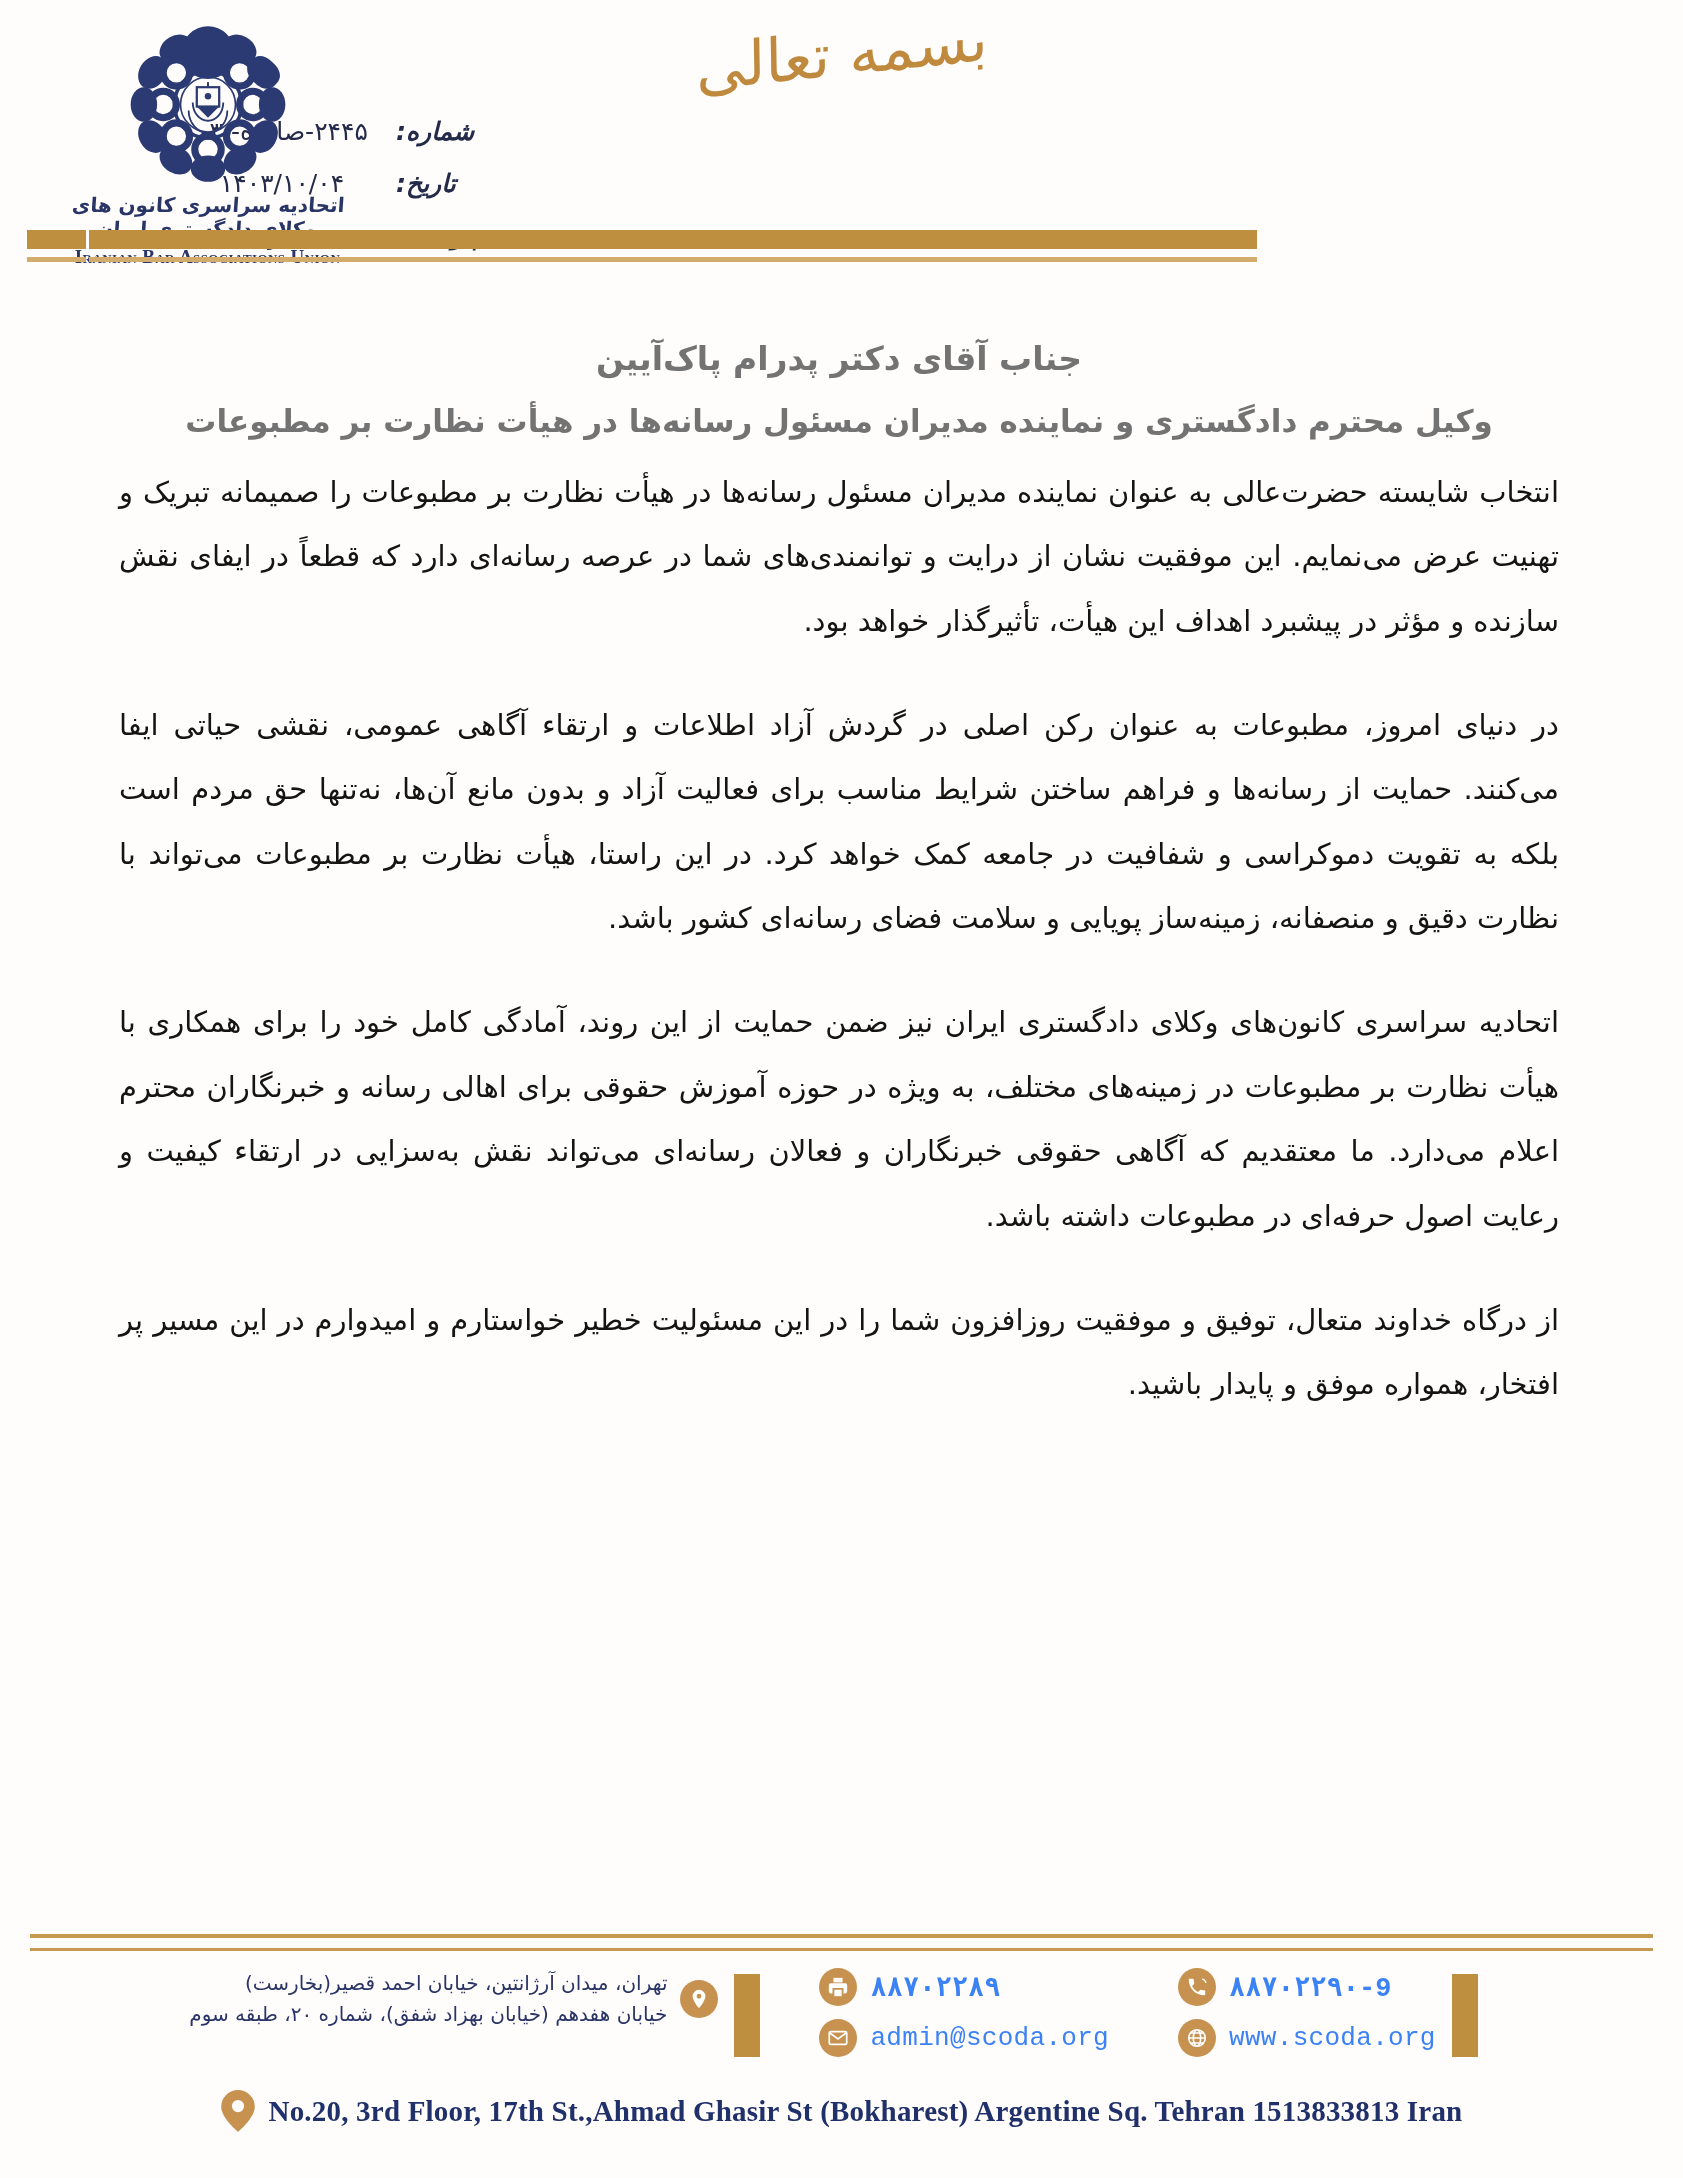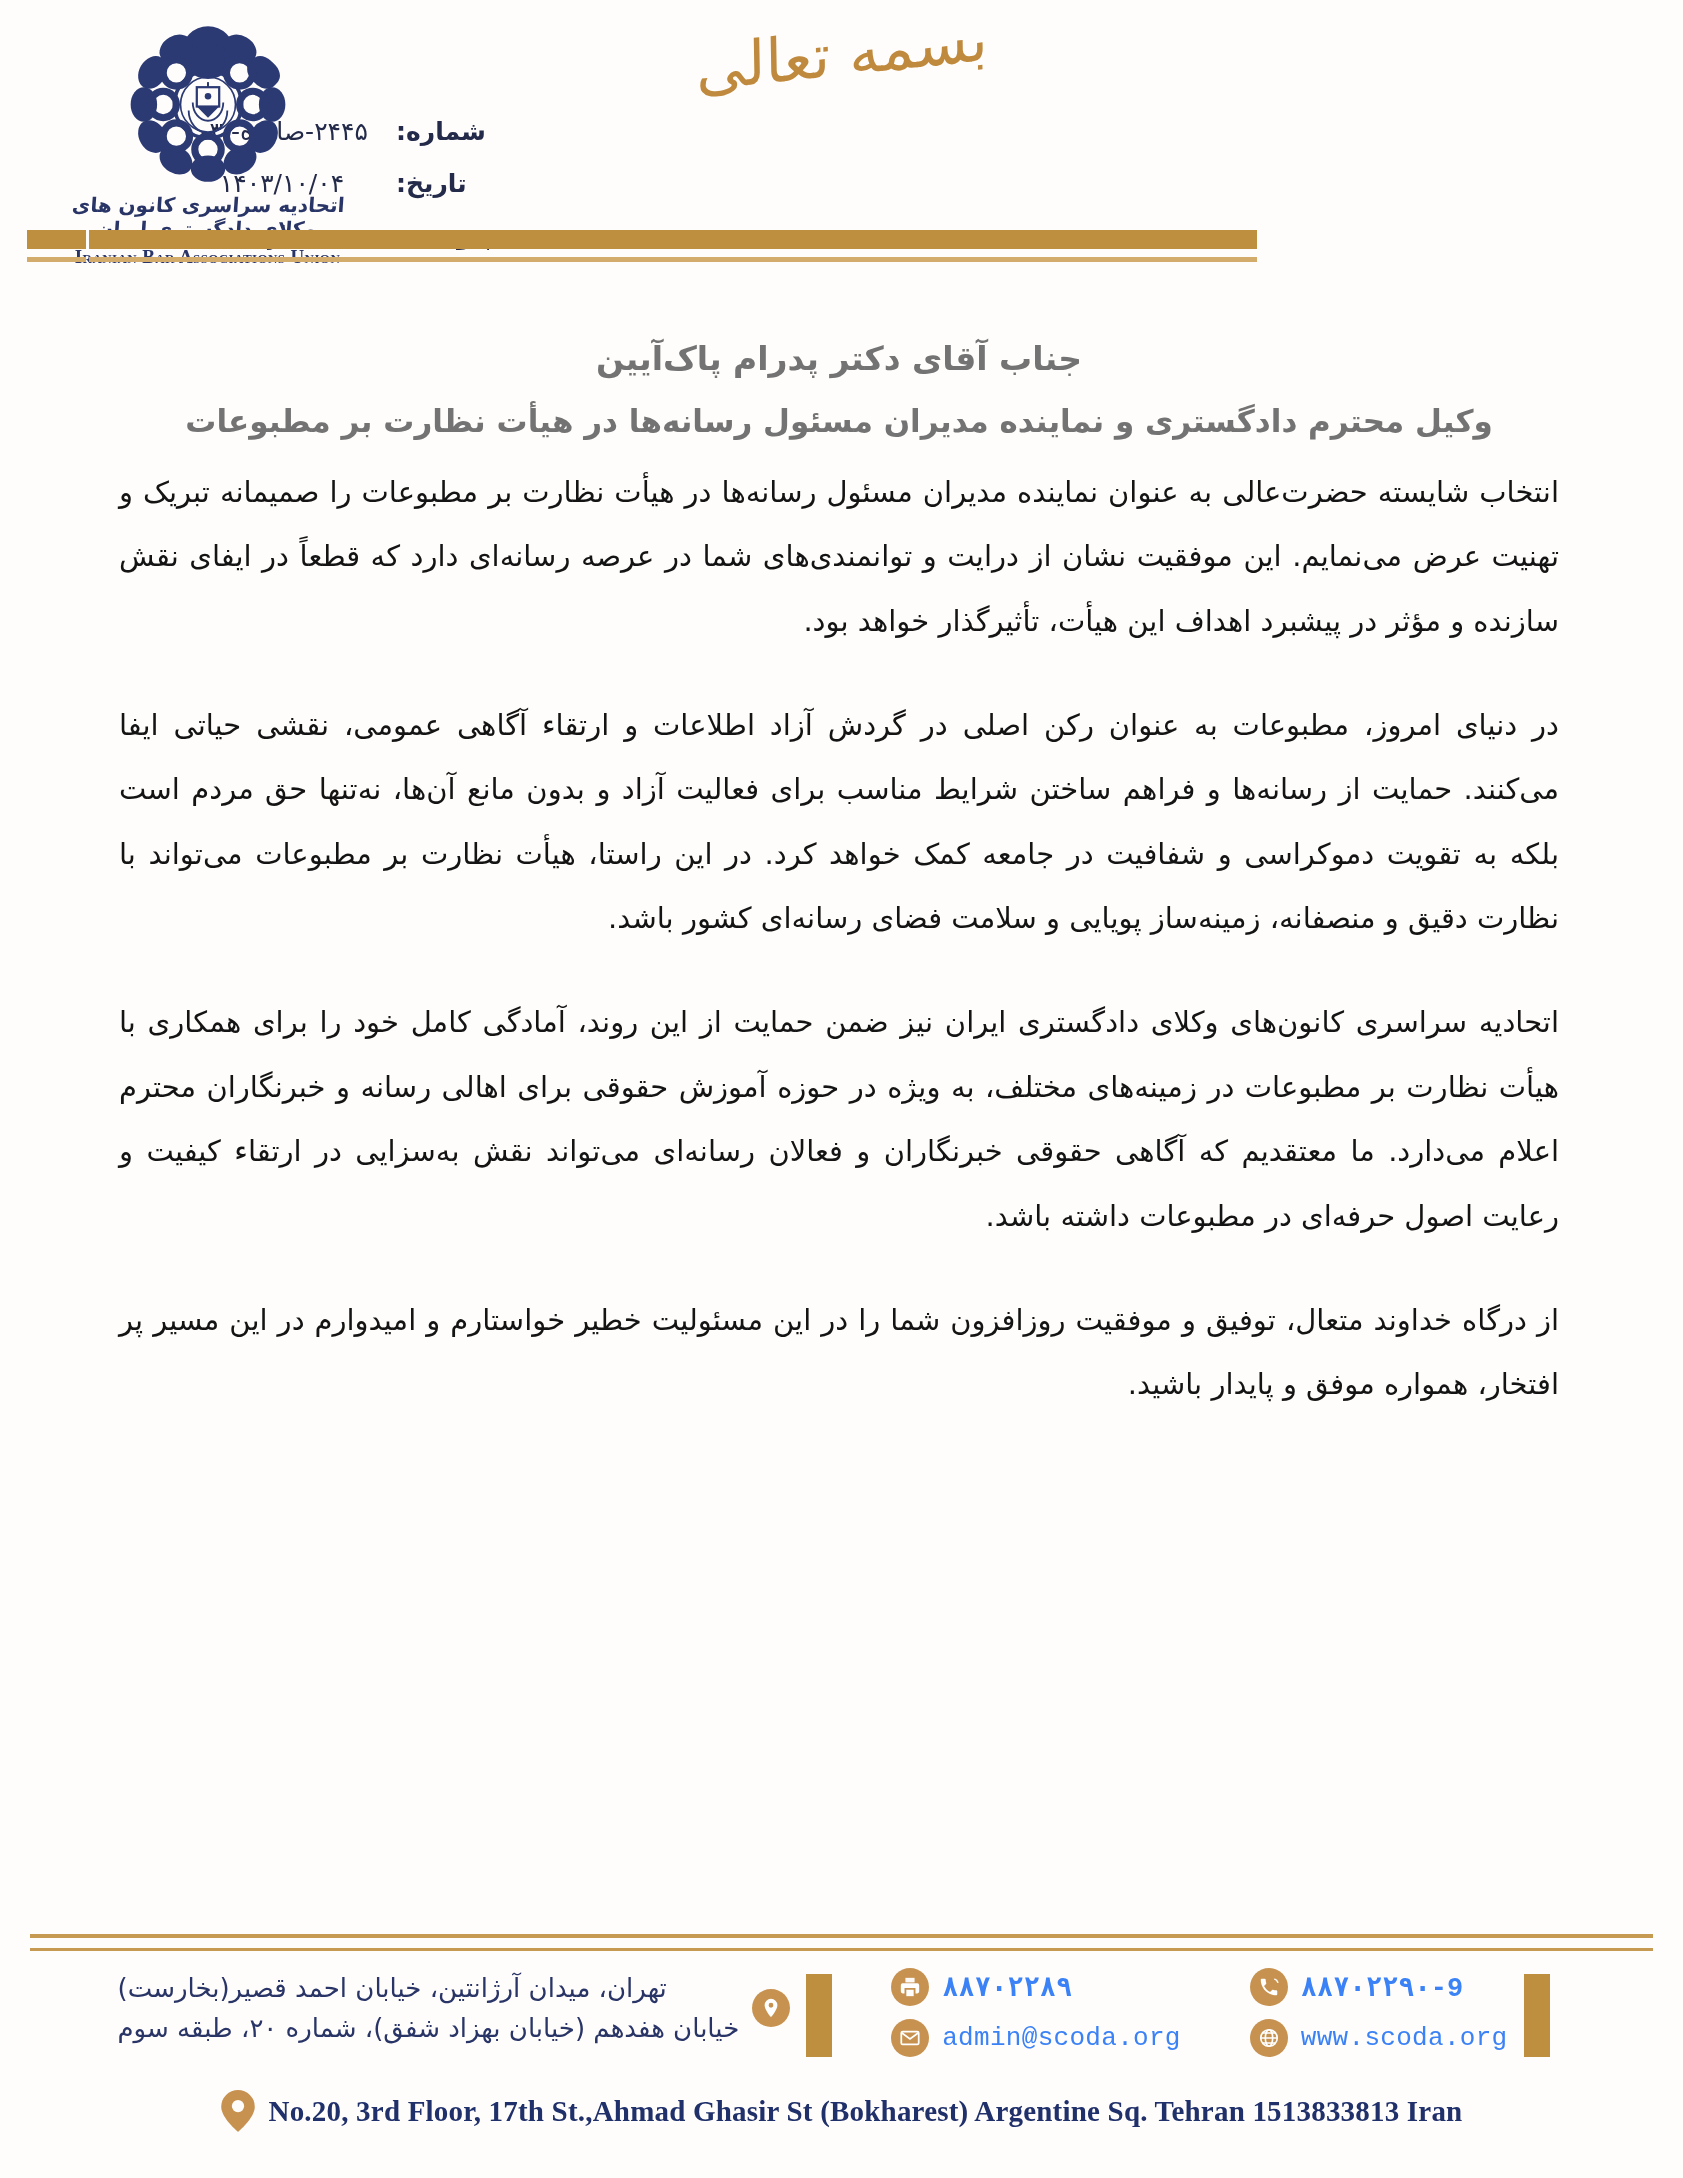--- a/index.html
+++ b/index.html
@@ -15,21 +15,21 @@
 
   
   .header{position:relative;height:297px;}
 
   .meta{
     position:absolute;top:119px;right:1168px;
     text-align:left;direction:rtl;
     font-size:25px;color:#232a4a;line-height:1.0;
   }
   .meta-row{display:flex;justify-content:flex-start;align-items:baseline;margin-bottom:27px;}
-  .meta-label{width:119px;text-align:left;font-weight:600;letter-spacing:0.5px;}
+  .meta-label{width:119px;text-align:left;font-weight:600;letter-spacing:0.5px;font-style:italic;}
   .meta-value{width:228px;text-align:center;font-weight:500;}
 
   .basmala{
     position:absolute;top:18px;left:0;right:0;margin:auto;
     width:356px;text-align:center;
     color:#c08a3e;
     font-size:61px;
     font-family:"DejaVu Sans","Liberation Serif",serif;
     letter-spacing:-2px;
     transform:rotate(-6deg) skewX(-5deg);
@@ -108,21 +108,21 @@
   .f-col{display:flex;flex-direction:column;gap:13px;}
   .f-item{display:flex;align-items:center;gap:13px;direction:ltr;}
   .f-item.rtl{direction:rtl;}
   .ic{
     width:38px;height:38px;border-radius:50%;background:#c79250;
     display:flex;align-items:center;justify-content:center;flex:0 0 38px;
   }
   .ic svg{display:block;}
   .f-text{font-size:26px;color:#3b82f6;font-family:Liberation Mono, monospace;letter-spacing:0.3px;white-space:nowrap;text-align:center;}
   .f-text.num{font-size:27px;font-weight:600;}
-  .f-addr{font-size:26px;color:#2a3567;line-height:1.55;text-align:left;direction:rtl;white-space:nowrap;}
+  .f-addr{font-size:20px;color:#2a3567;line-height:1.55;text-align:right;direction:rtl;white-space:nowrap;}
 
   .f-en{
     position:absolute;top:160px;right:0;left:0;
     display:flex;align-items:center;justify-content:center;gap:14px;direction:ltr;
   }
   .f-en .ic-pin{width:34px;height:42px;flex:0 0 34px;}
   .f-en-text{
     font-size:29px;color:#20306a;font-family:"Liberation Serif",serif;font-weight:700;
     white-space:nowrap;letter-spacing:0.2px;
   }

